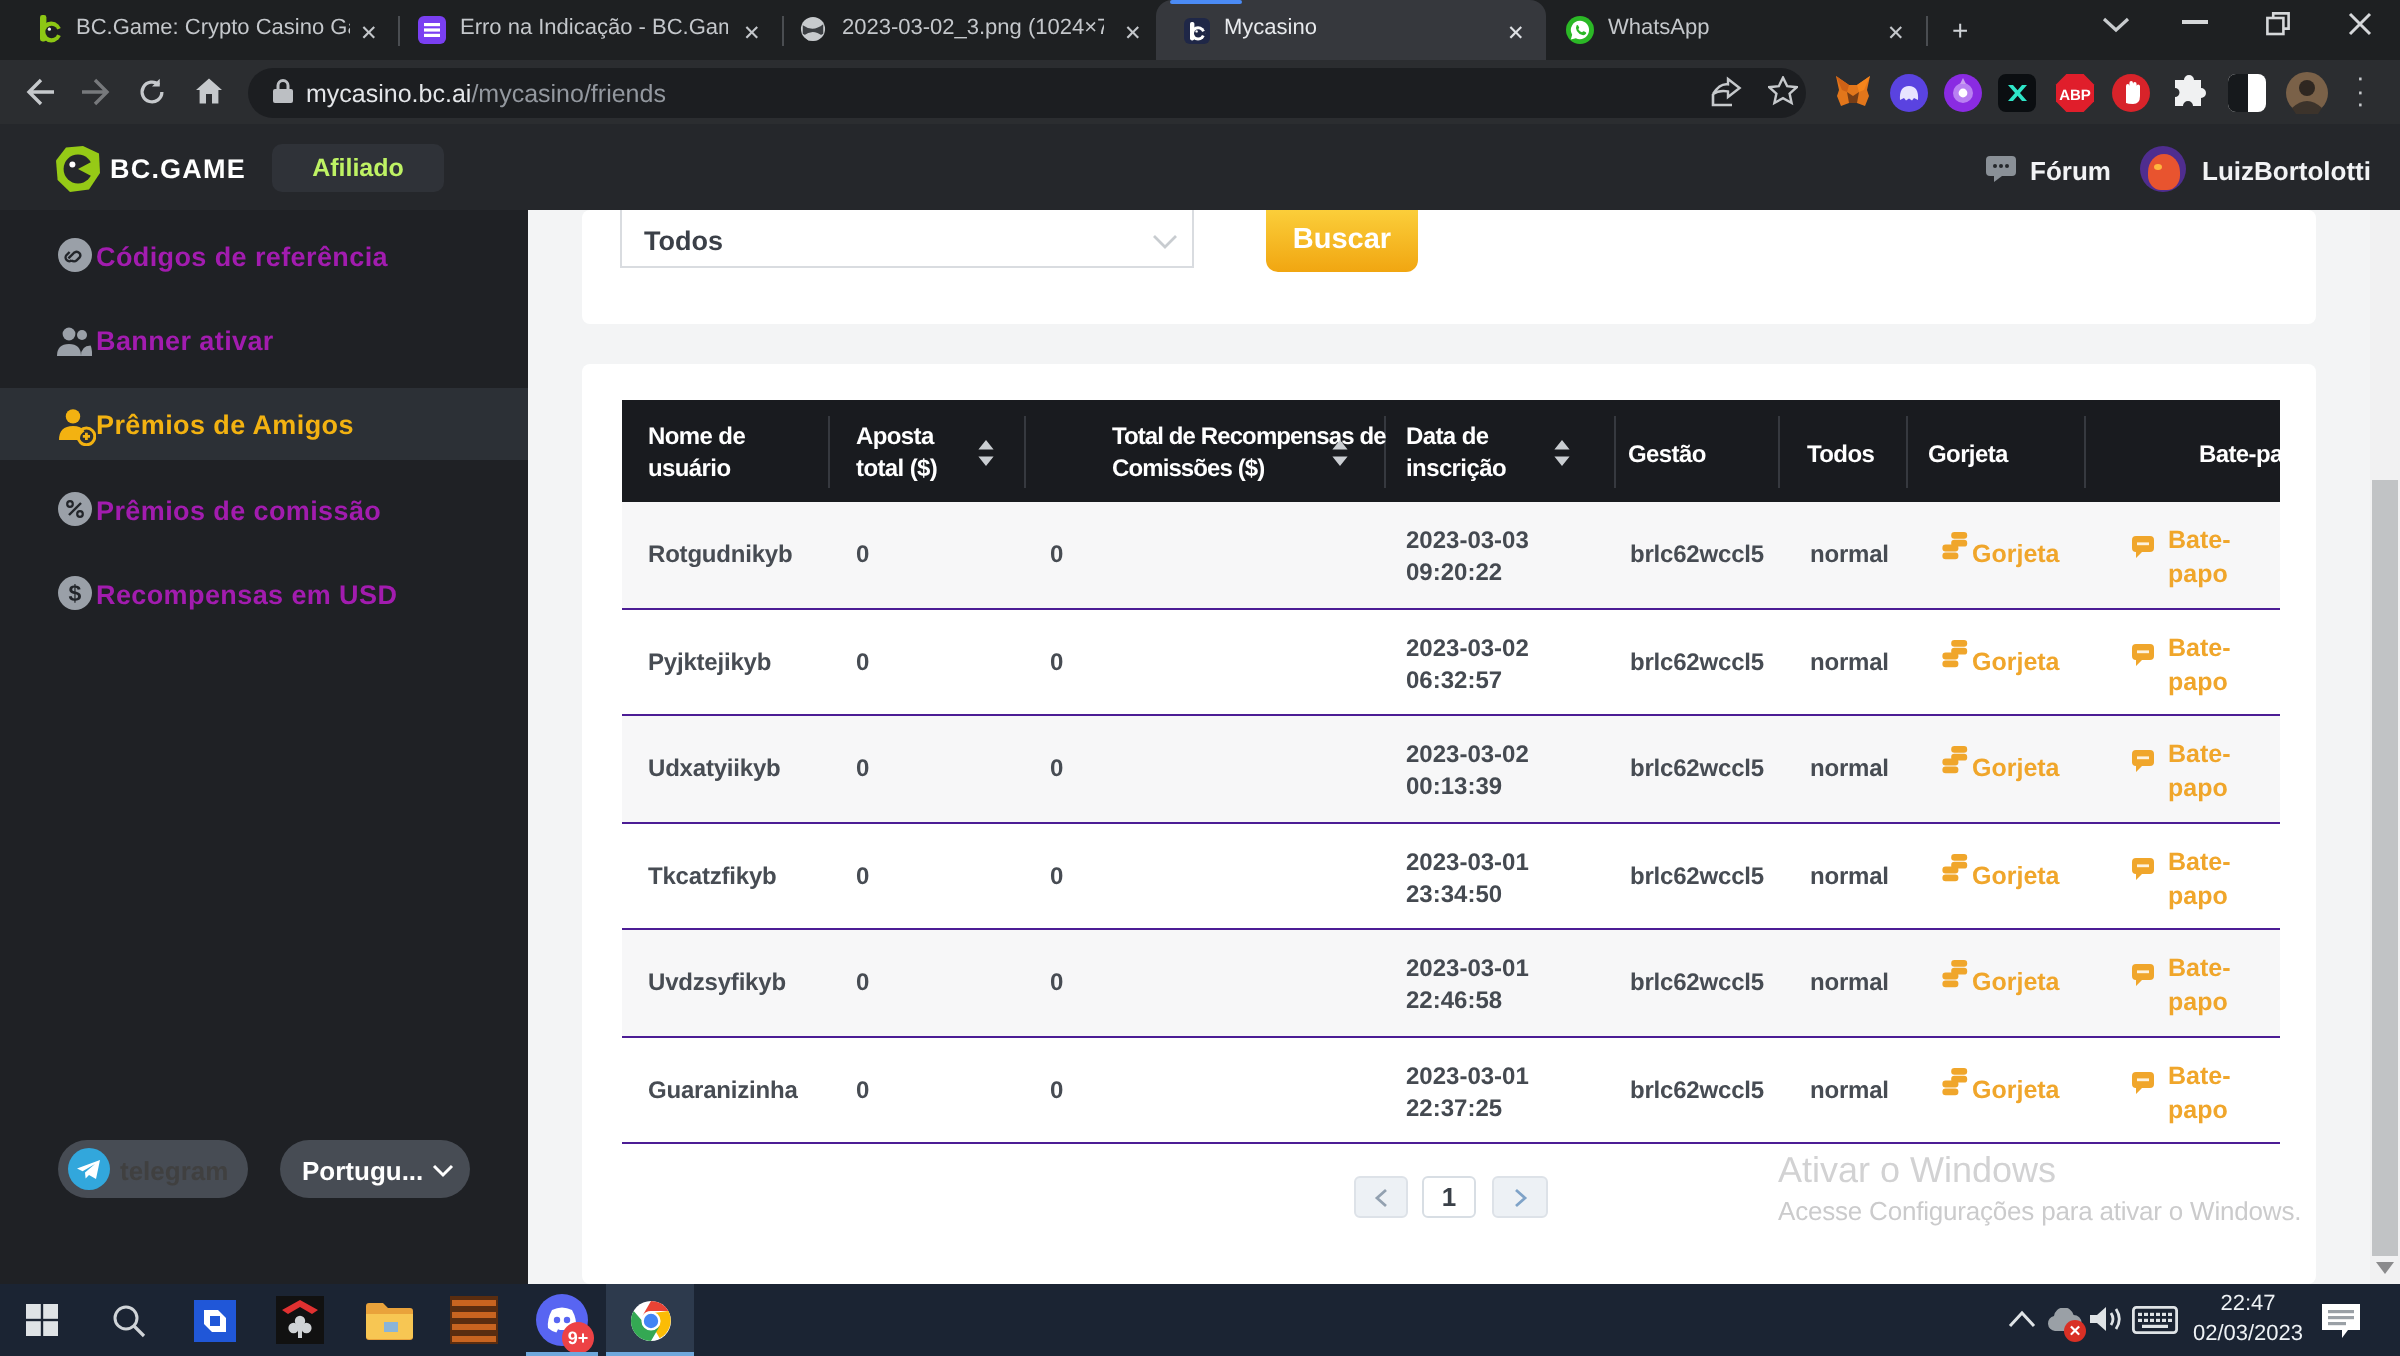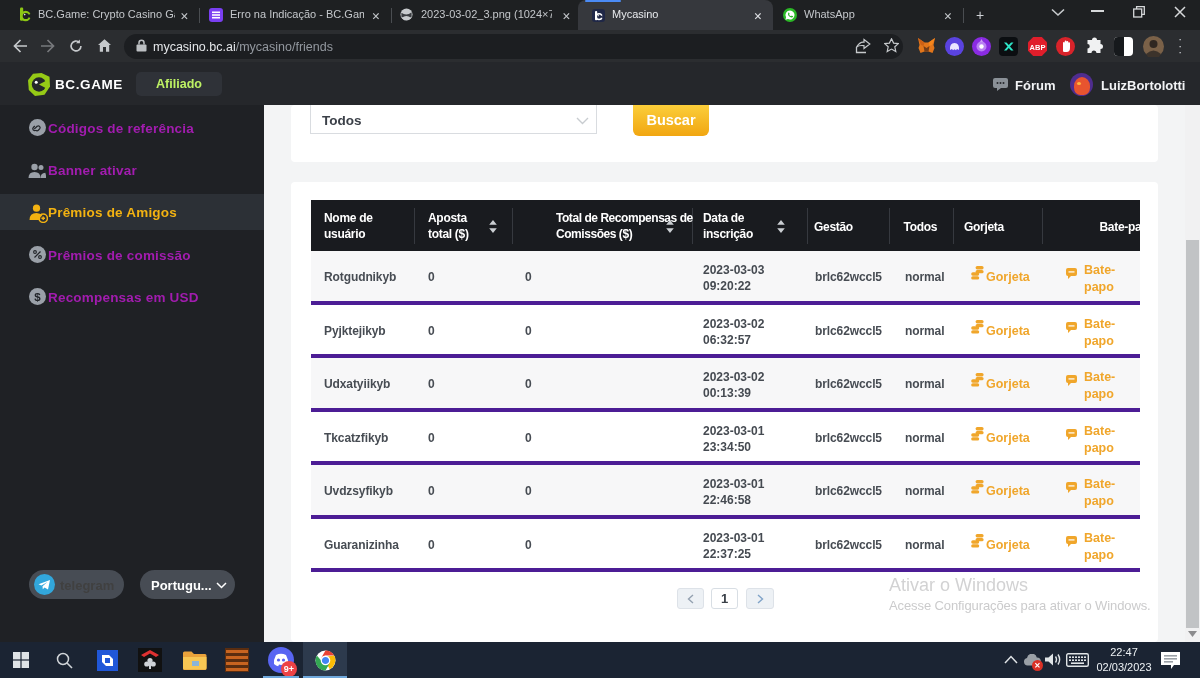--- a/index.html
+++ b/index.html
@@ -26,21 +26,21 @@
 .sideitem { left:48px; font-size:13.5px; font-weight:bold; color:#a21caf; letter-spacing:0.2px; white-space:nowrap; }
 .card { background:#fff; border-radius:4px; }
 #card1 { left:291px; top:105px; width:867px; height:57px; }
 #card2 { left:291px; top:182px; width:867px; height:460px; }
 #selbox { left:310px; top:105px; width:287px; height:29px; background:#fff; border:1px solid #d9dce0; border-top:none; }
 #buscar { left:633px; top:105px; width:76px; height:31px; background:linear-gradient(180deg,#fbce3a,#f1a611); border-radius:0 0 6px 6px; color:#fff; font-weight:bold; font-size:14.5px; text-align:center; line-height:30px; }
 
 
 #thead { left:311px; top:200px; width:829px; height:51px; background:#191b1f; }
 .th { color:#fff; font-size:12px; font-weight:bold; line-height:16px; letter-spacing:-0.3px; }
-.row { left:311px; width:829px; height:53.5px; border-bottom:4px solid #4c1d95; }
+.row { left:311px; width:829px; height:53.5px; border-bottom:1px solid #4c1d95; }
 .rg { background:#f7f7f8; }
 .cell { font-size:12px; font-weight:bold; color:#474c53; white-space:nowrap; letter-spacing:-0.1px; }
 .date { font-size:12px; font-weight:bold; color:#454a51; line-height:16px; }
 .org { color:#f0a62b; font-size:12.5px; font-weight:bold; white-space:nowrap; }
 
 
 #sbtrack { left:1185px; top:105px; width:15px; height:537px; background:#f1f1f2; }
 #sbthumb { left:1186px; top:240px; width:13px; height:388px; background:#c1c3c5; }
 
 

